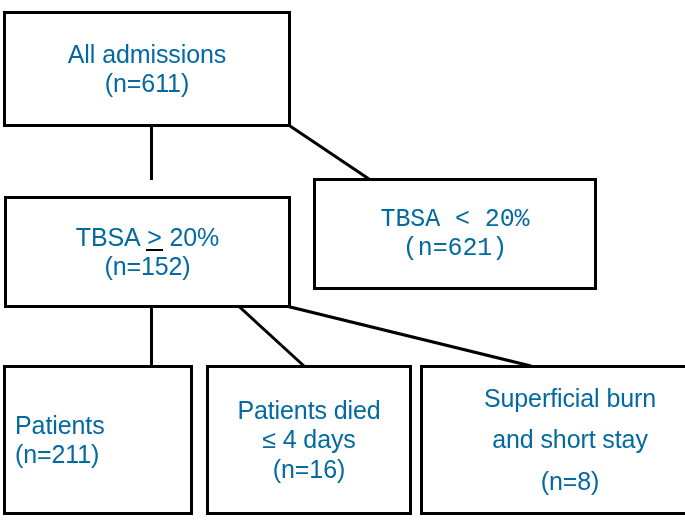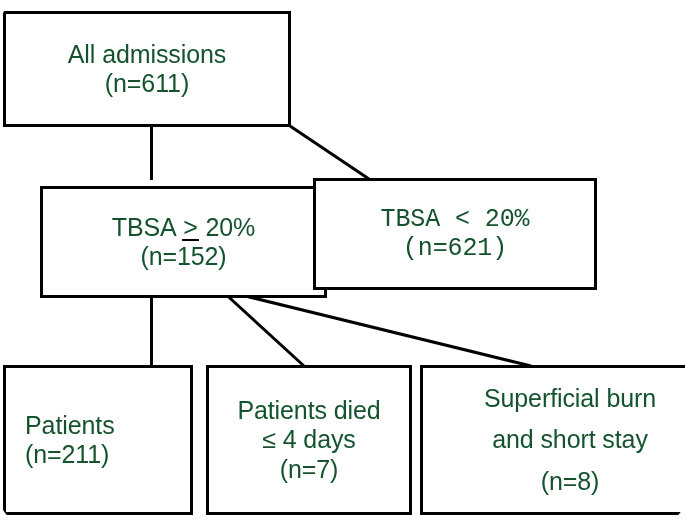--- a/index.html
+++ b/index.html
@@ -8,22 +8,21 @@
     padding: 0;
     background: #ffffff;
   }
   #canvas {
     position: relative;
     width: 685px;
     height: 523px;
     background: #ffffff;
     overflow: hidden;
     font-family: "Liberation Sans", sans-serif;
-    color: #14532d;
-    border-radius: 25px;
+    color: #0369a1;
   }
   
   #connectors {
     position: absolute;
     left: 0;
     top: 0;
     width: 685px;
     height: 523px;
   }
   .node {
@@ -33,21 +32,21 @@
     background: #ffffff;
     display: flex;
     flex-direction: column;
     justify-content: center;
     line-height: 1.18;
     font-size: 25px;
     letter-spacing: -0.1px;
   }
   .node .line { display: block; white-space: nowrap; }
   .align-center { align-items: center; text-align: center; }
-  .align-left   { align-items: flex-start; text-align: left; padding-left: 19px; }
+  .align-left   { align-items: flex-start; text-align: left; padding-left: 9px; }
 
   
   .ge-glyph {
     display: inline-block;
     position: relative;
     padding: 0 1px;
   }
   .ge-glyph::after {
     content: "";
     position: absolute;
@@ -71,21 +70,21 @@
       <line x1="221" y1="290" x2="304" y2="366" shape-rendering="auto"></line>
       <line x1="221" y1="290" x2="531" y2="366" shape-rendering="auto"></line>
     </g>
   </svg>
 
   <div class="node align-center" style="left:3px; top:11px; width:288px; height:116px;">
     <span class="line">All admissions</span>
     <span class="line">(n=611)</span>
   </div>
 
-  <div class="node align-center" style="left:4px; top:186px; width:287px; height:112px;margin-left:36px;">
+  <div class="node align-center" style="left:4px; top:196px; width:287px; height:112px;">
     <span class="line">
       <span>TBSA</span>
       <span class="ge-glyph">&gt;</span>
       <span>20%</span>
     </span>
     <span class="line">(n=152)</span>
   </div>
 
   <div class="node align-center" style="left:313px; top:178px; width:284px; height:112px;font-family:Liberation Mono, monospace;">
     <span class="line">TBSA &lt; 20%</span>
@@ -93,21 +92,21 @@
   </div>
 
   <div class="node align-left" style="left:3px; top:365px; width:190px; height:150px;">
     <span class="line">Patients</span>
     <span class="line">(n=211)</span>
   </div>
 
   <div class="node align-center" style="left:206px; top:365px; width:206px; height:150px;">
     <span class="line">Patients died</span>
     <span class="line">≤ 4 days</span>
-    <span class="line">(n=7)</span>
+    <span class="line">(n=16)</span>
   </div>
 
   <div class="node align-center" style="left:420px; top:365px; width:300px; height:150px;gap:12px;">
     <span class="line">Superficial burn</span>
     <span class="line">and short stay</span>
     <span class="line">(n=8)</span>
   </div>
 
 </div>
 

